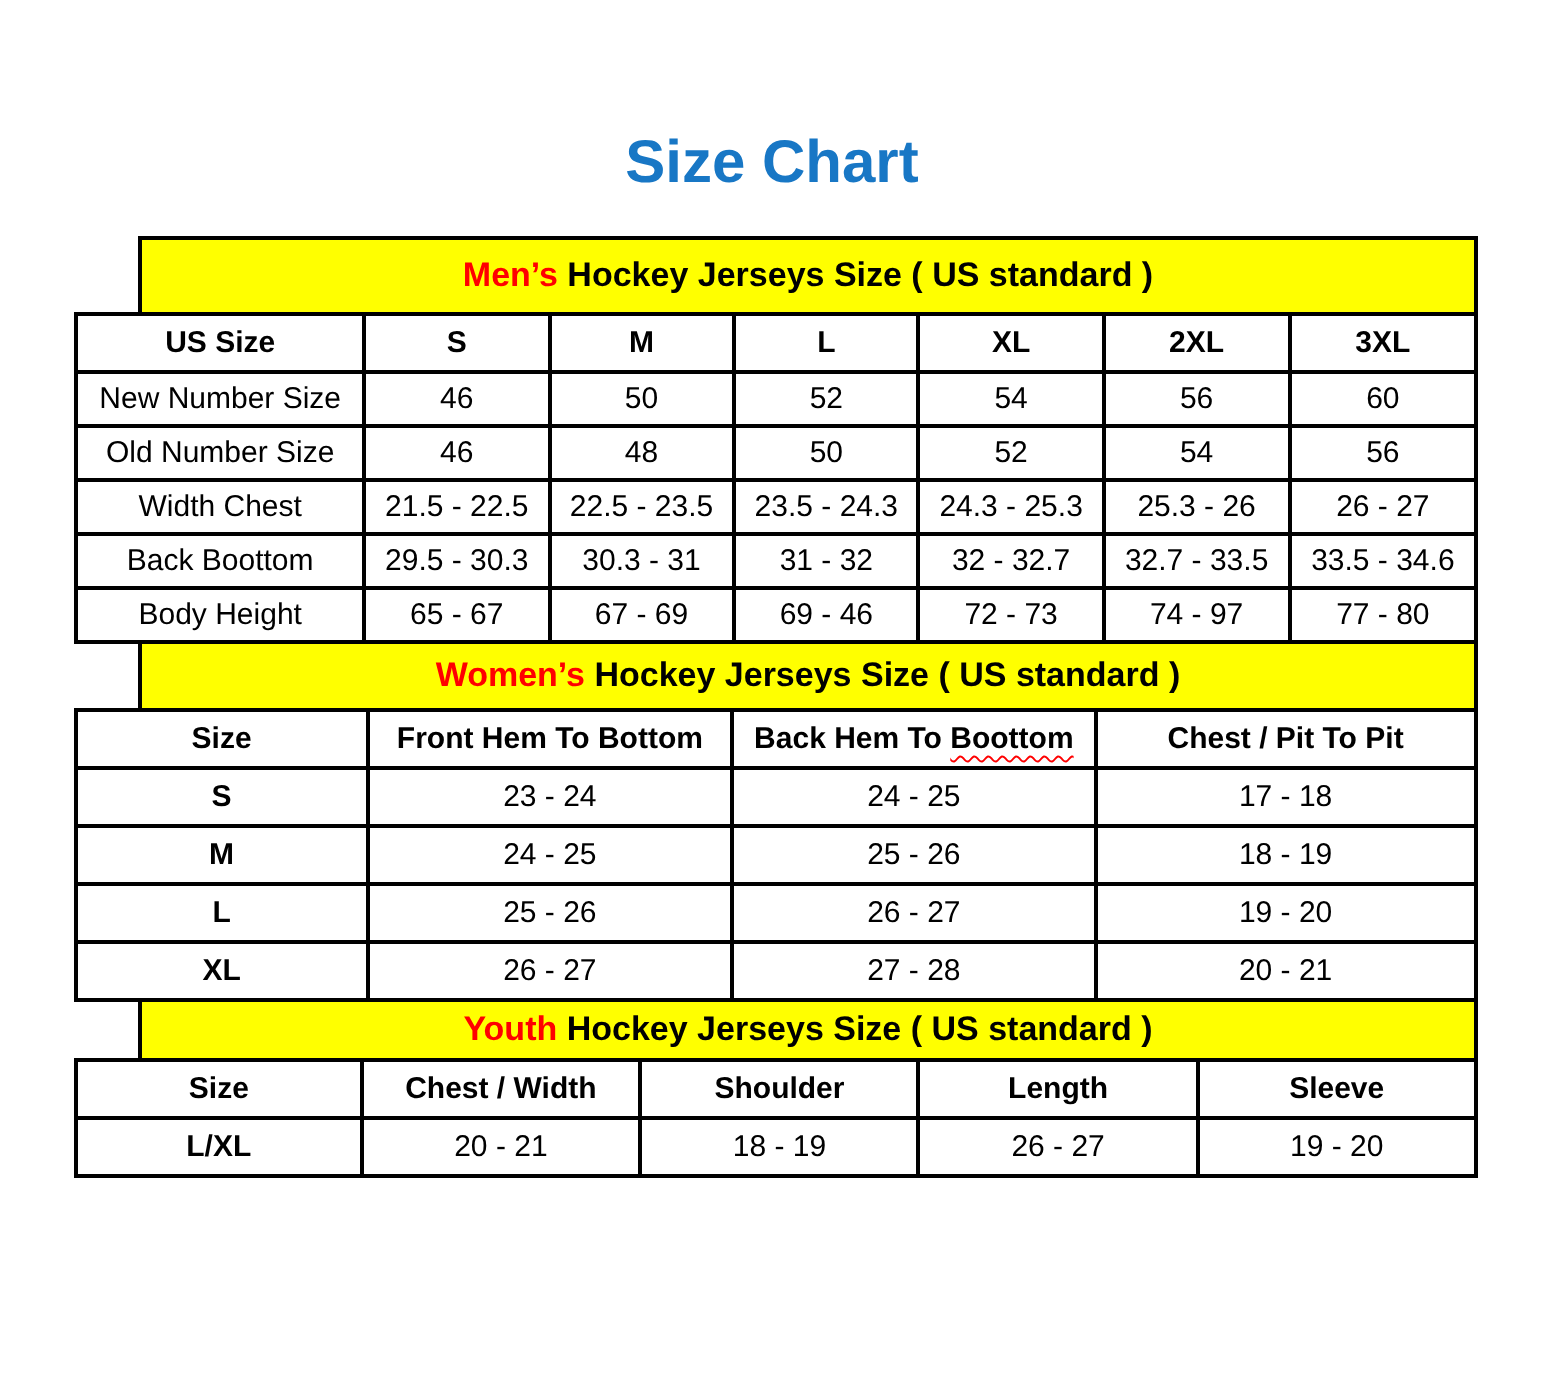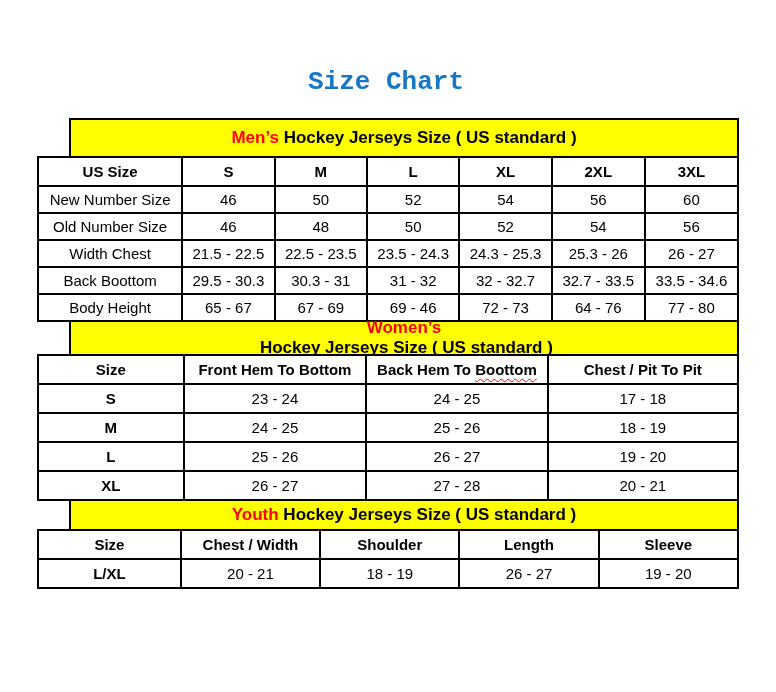--- a/index.html
+++ b/index.html
@@ -11,40 +11,39 @@
   html,body{margin:0;padding:0;}
   body{
     width:776px;height:692px;background:#ffffff;
     font-family:"Liberation Sans",sans-serif;color:#000;
     overflow:hidden;
   }
   .page-title{
     margin:66px 4px 0 0;
     text-align:center;
     color:var(--title-blue);
-    font-size:26px;
+    font-size:30px;
     font-weight:bold;
     line-height:32px;
-    font-family:Liberation Mono, monospace;
   }
   .chart{
     width:702px;
     margin:20px auto 0 auto;
   }
   .band{
     border:2px solid var(--border-black);
     background:var(--band-bg);
     display:flex;align-items:center;justify-content:center;
     font-weight:bold;font-size:17px;color:#000;
     white-space:pre;
     margin-left:32px;
   }
   .band .accent{color:var(--accent-red);}
   .band-mens{height:36px;}
-  .band-womens{height:32px;margin-top:-2px;flex-direction:column;}
+  .band-womens{height:32px;margin-top:-2px;}
   .band-youth{height:28px;margin-top:-2px;}
   table{
     border-collapse:collapse;
     table-layout:fixed;
     width:100%;
     margin-top:-2px;
   }
   th,td{
     border:2px solid var(--border-black);
     text-align:center;
@@ -128,21 +127,21 @@
           <td>32 - 32.7</td>
           <td>32.7 - 33.5</td>
           <td>33.5 - 34.6</td>
         </tr>
         <tr>
           <td>Body Height</td>
           <td>65 - 67</td>
           <td>67 - 69</td>
           <td>69 - 46</td>
           <td>72 - 73</td>
-          <td>64 - 76</td>
+          <td>74 - 97</td>
           <td>77 - 80</td>
         </tr>
       </tbody>
     </table>
     <div class="band band-womens"><span class="accent">Women’s</span><span> Hockey Jerseys Size ( US standard )</span></div>
     <table class="t1">
       <colgroup>
         <col style="width: 20.8%;">
         <col style="width: 26.1%;">
         <col style="width: 25.9%;">

